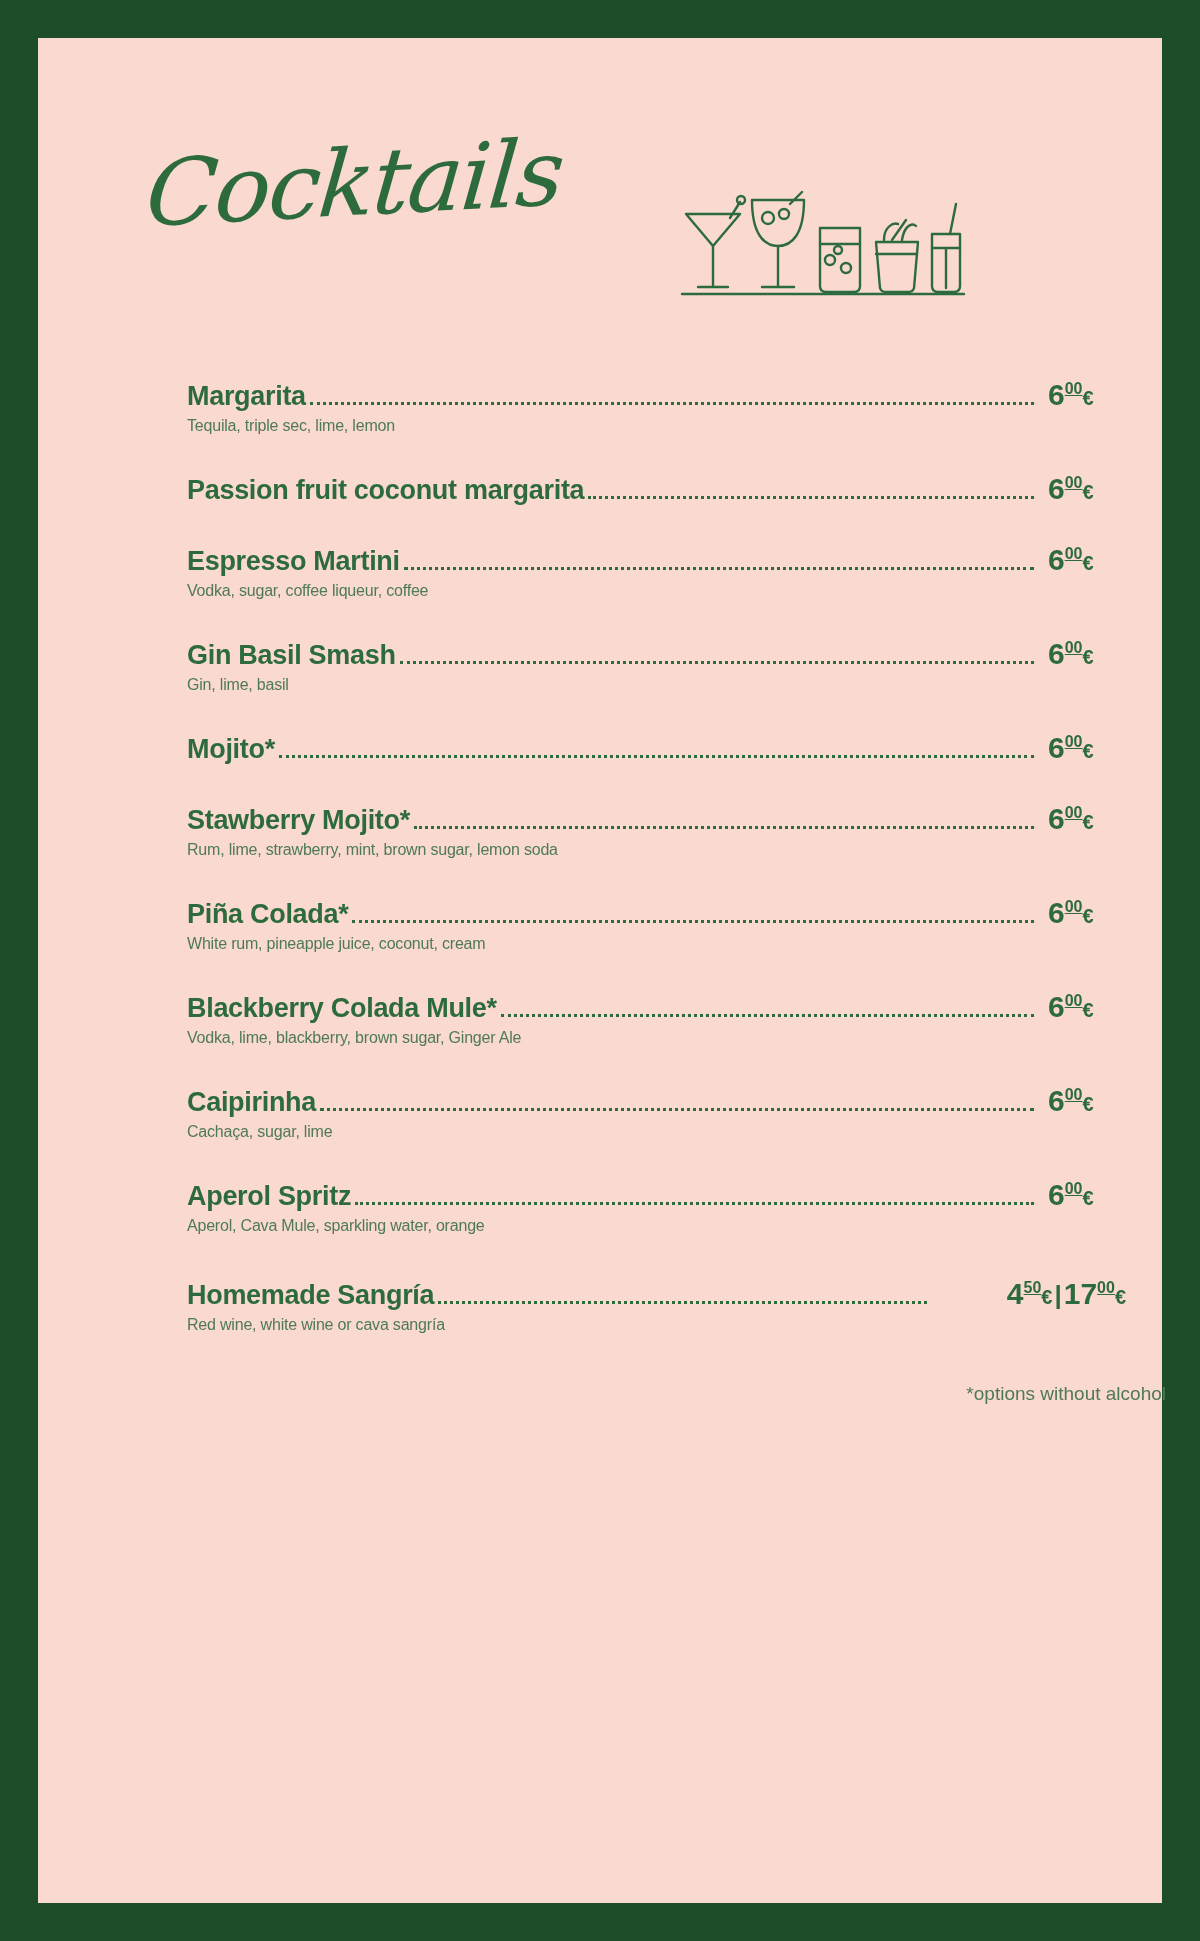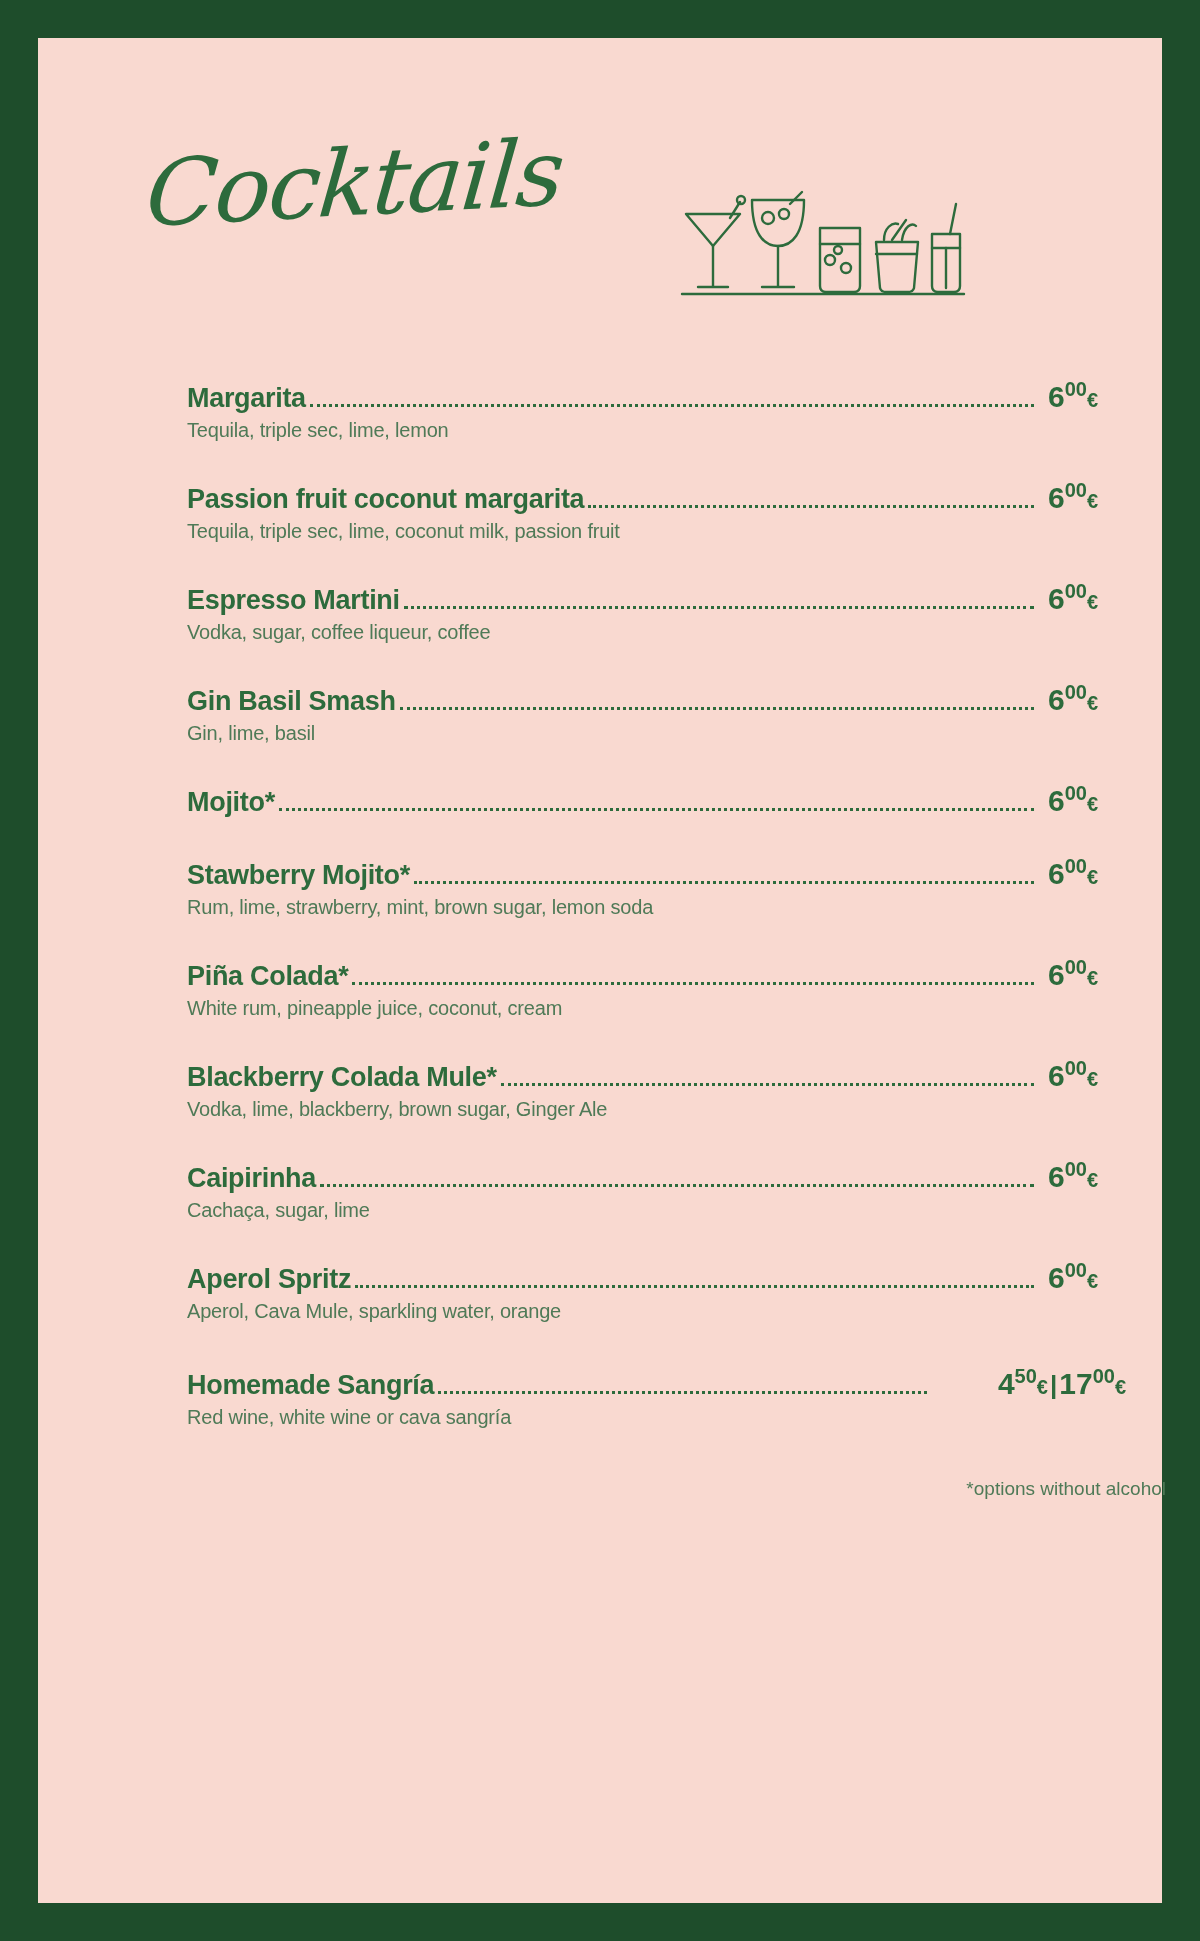--- a/index.html
+++ b/index.html
@@ -78,38 +78,39 @@
   .price {
     font-size: 30px;
     font-weight: bold;
     color: #2d6b3c;
     white-space: nowrap;
     padding-left: 10px;
     min-width: 78px;
     text-align: left;
   }
   .price sup {
-    font-size: 20px;
+    font-size: 16px;
     font-weight: bold;
     vertical-align: super;
+    text-decoration: underline;
   }
   .price .cur {
     font-size: 20px;
     font-weight: bold;
   }
   .price-dual {
     min-width: 185px;
     text-align: right;
   }
   .price-dual .sep {
     font-size: 26px;
     padding: 0 2px;
   }
   .desc {
-    font-size: 20px;
+    font-size: 16px;
     color: #4f7a57;
     margin-top: 5px;
     letter-spacing: -0.2px;
   }
   .footnote {
     padding: 12px 0 0 145px;
     font-size: 19px;
     color: #4f7a57;
     text-align: right;
   }
@@ -170,21 +171,20 @@
       </div>
       <div class="desc">Tequila, triple sec, lime, lemon</div>
     </div>
 
     <div class="item">
       <div class="item-top">
         <span class="item-name">Passion fruit coconut margarita</span>
         <span class="dots"></span>
         <span class="price"><span>6</span><sup>00</sup><span class="cur">€</span></span>
       </div>
-      <div class="desc">Tequila, triple sec, lime, coconut milk, passion fruit</div>
     </div>
 
     <div class="item">
       <div class="item-top">
         <span class="item-name">Espresso Martini</span>
         <span class="dots"></span>
         <span class="price"><span>6</span><sup>00</sup><span class="cur">€</span></span>
       </div>
       <div class="desc">Vodka, sugar, coffee liqueur, coffee</div>
     </div>

